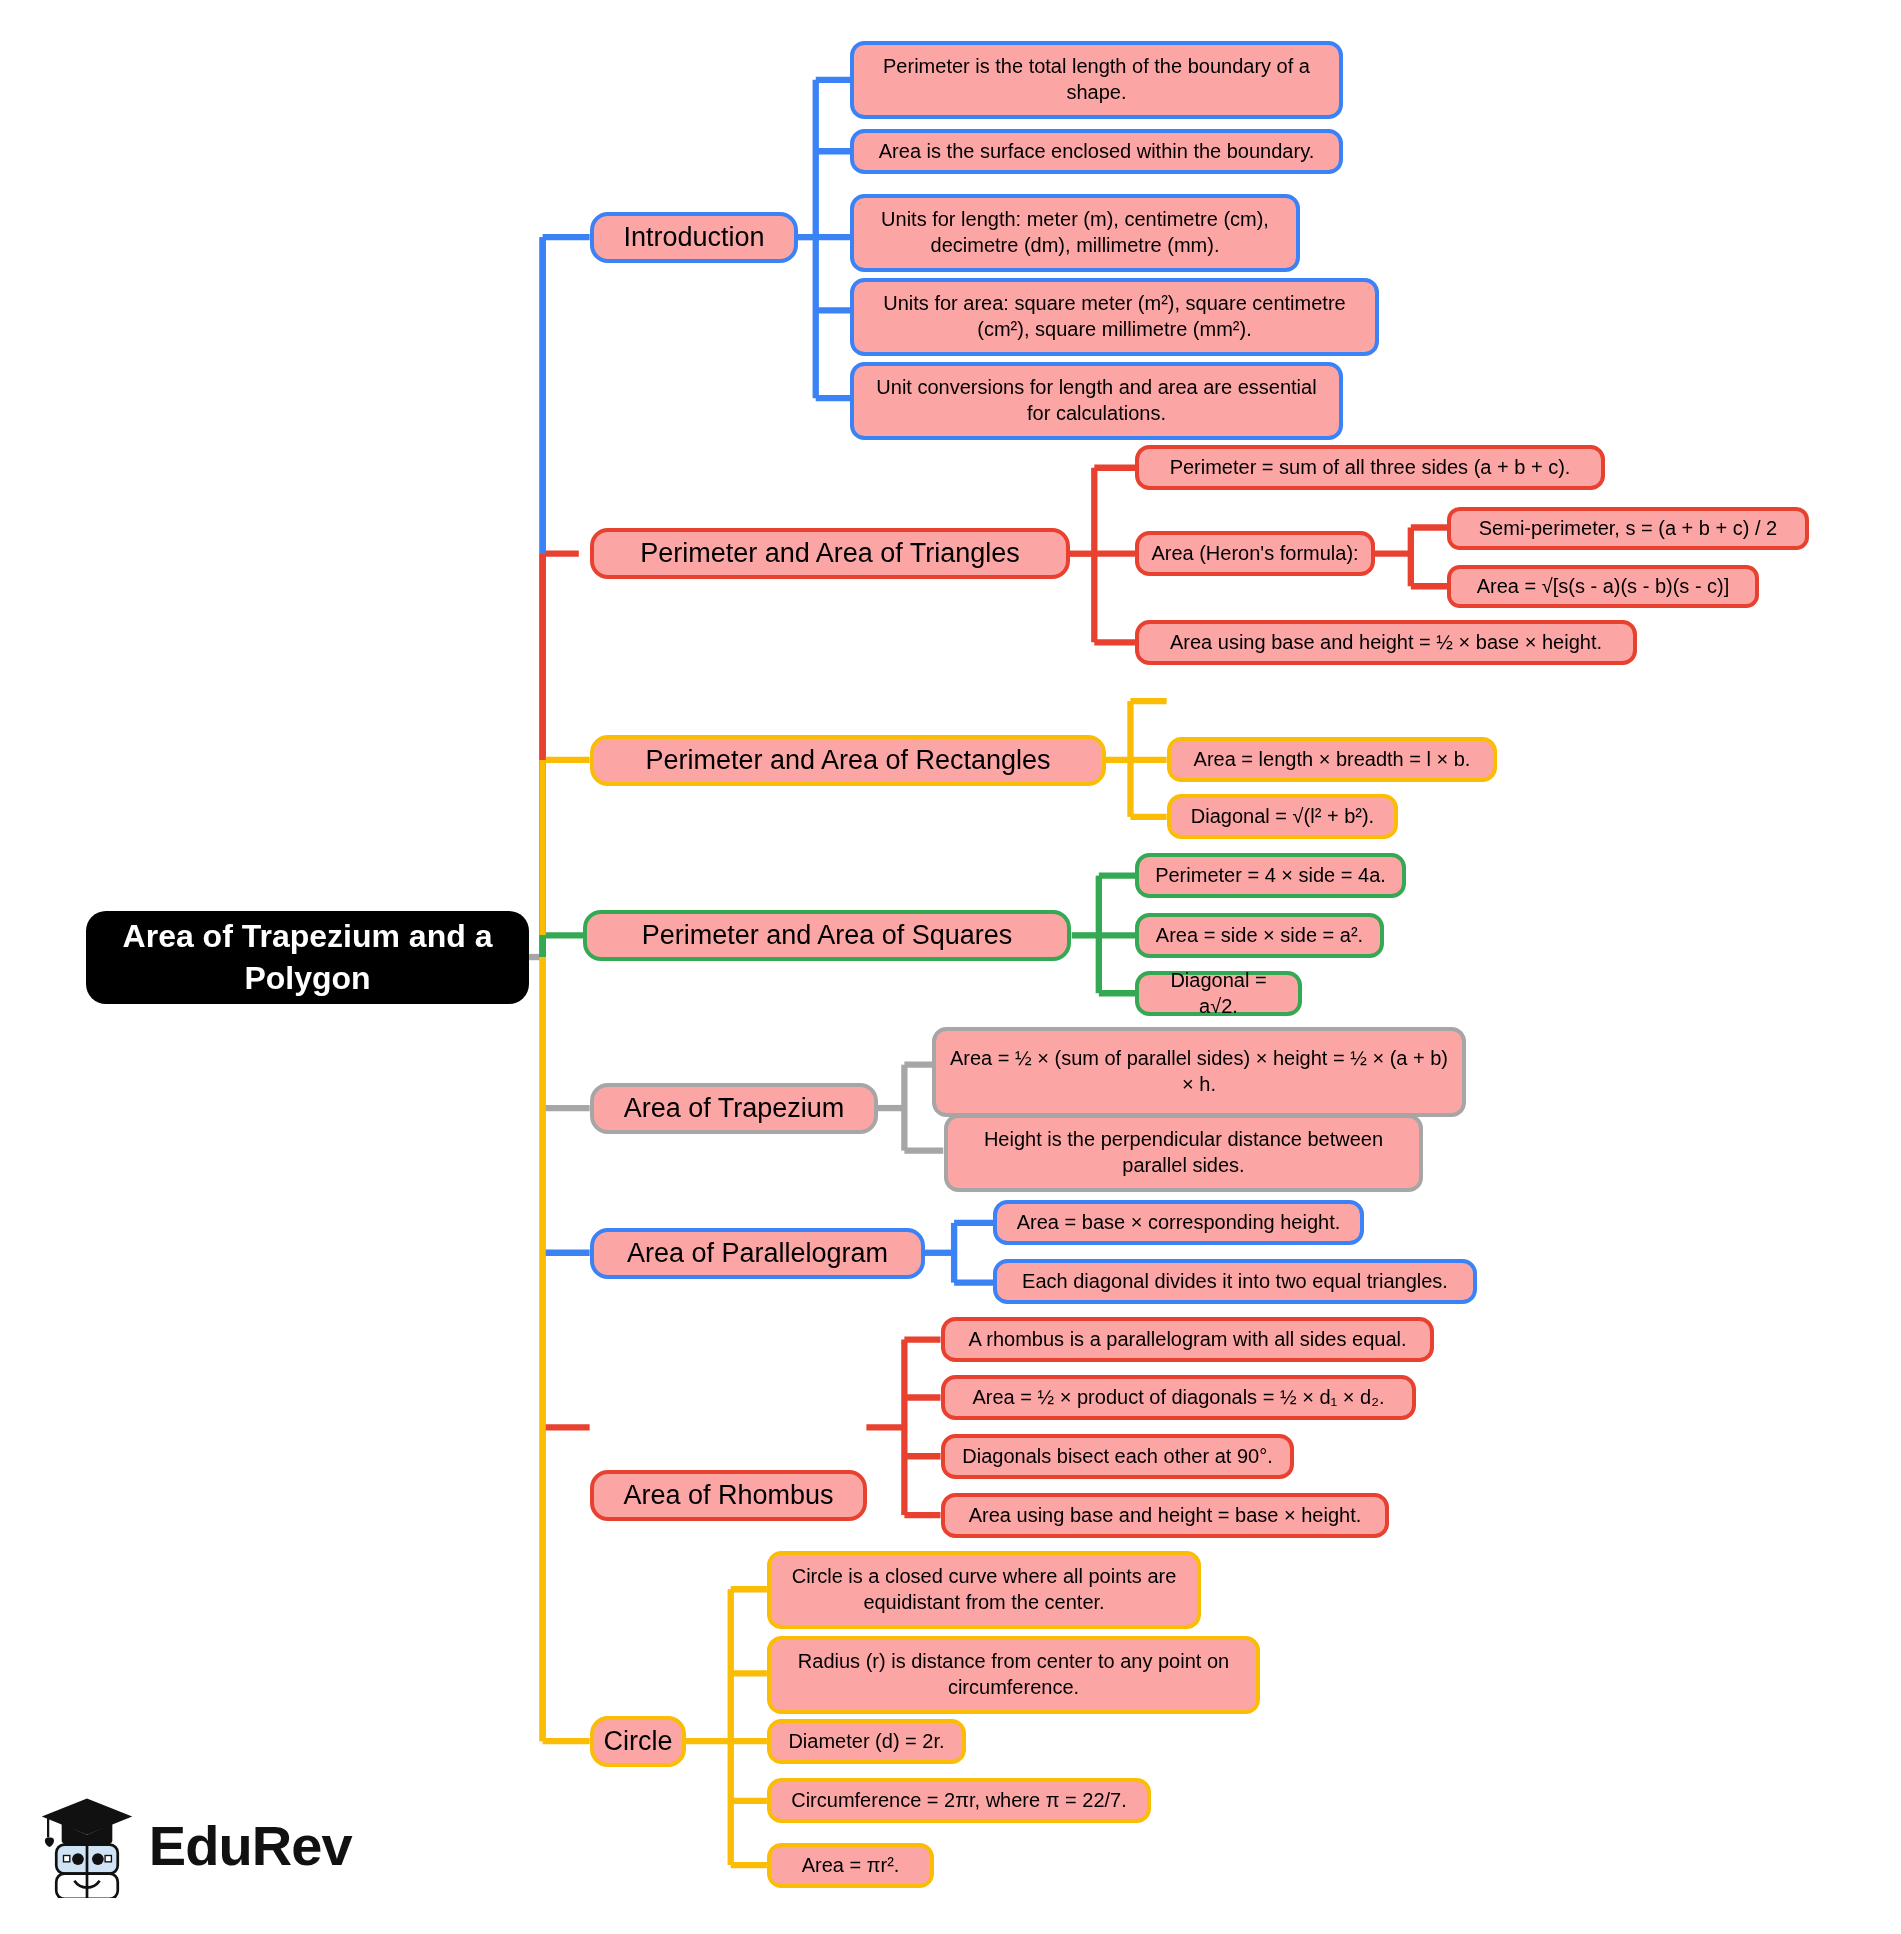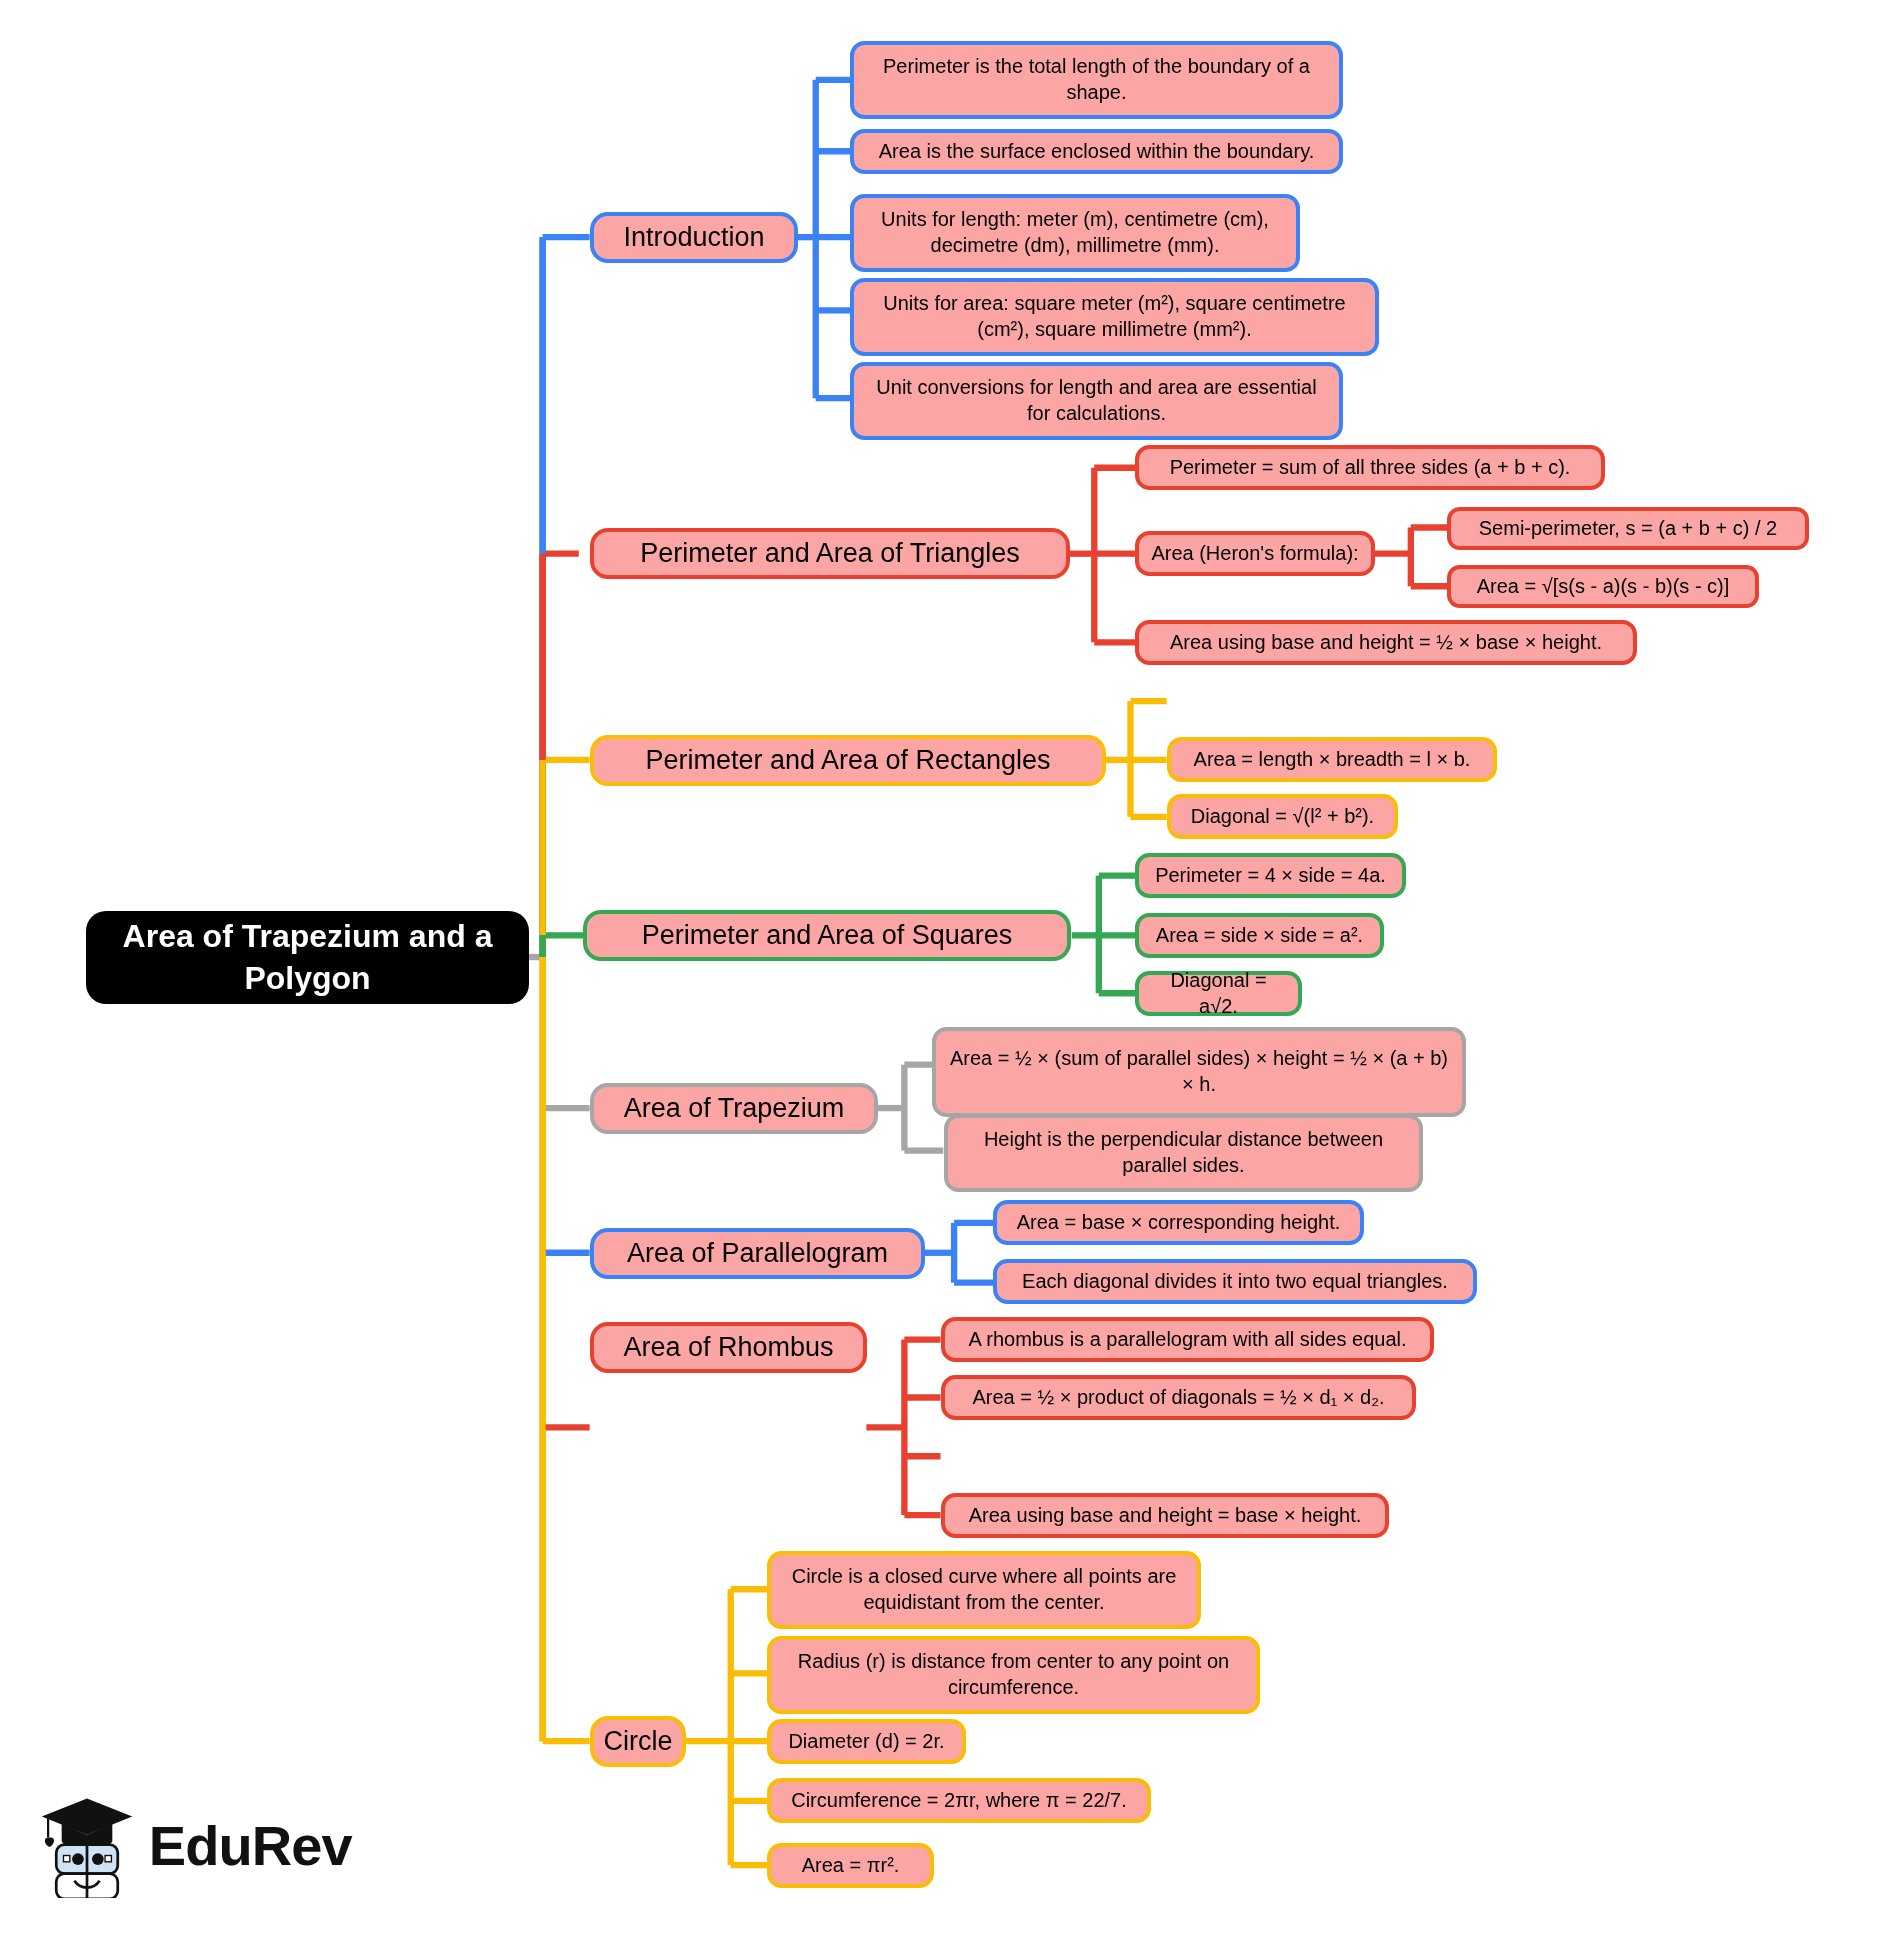--- a/index.html
+++ b/index.html
@@ -211,24 +211,25 @@
   <div class="node topic c-gray" style="left:590px; top:1083px; width:288px; height:51px;">Area of Trapezium</div>
 
   <div class="node leaf c-gray" style="left:932px; top:1027px; width:534px; height:90px;">Area = ½ × (sum of parallel sides) × height = ½ × (a + b) × h.</div>
   <div class="node leaf c-gray" style="left:944px; top:1114px; width:479px; height:78px;">Height is the perpendicular distance between parallel sides.</div>
 
   <div class="node topic c-blue" style="left:590px; top:1228px; width:335px; height:51px;">Area of Parallelogram</div>
 
   <div class="node leaf c-blue" style="left:993px; top:1200px; width:371px; height:45px;">Area = base × corresponding height.</div>
   <div class="node leaf c-blue" style="left:993px; top:1259px; width:484px; height:45px;">Each diagonal divides it into two equal triangles.</div>
 
-  <div class="node topic c-red" style="left:590px; top:1322px; width:277px; height:51px;">Area of Rhombus</div>
+  <div class="node topic c-red" style="left:590px; top:1470px; width:277px; height:51px;">Area of Rhombus</div>
 
   <div class="node leaf c-red" style="left:941px; top:1317px; width:493px; height:45px;">A rhombus is a parallelogram with all sides equal.</div>
   <div class="node leaf c-red" style="left:941px; top:1375px; width:475px; height:45px;">Area = ½ × product of diagonals = ½ × d₁ × d₂.</div>
+  <div class="node leaf c-red" style="left:941px; top:1434px; width:353px; height:45px;">Diagonals bisect each other at 90°.</div>
   <div class="node leaf c-red" style="left:941px; top:1493px; width:448px; height:45px;">Area using base and height = base × height.</div>
 
   <div class="node topic c-amber" style="left:590px; top:1716px; width:96px; height:51px;">Circle</div>
 
   <div class="node leaf c-amber" style="left:767px; top:1551px; width:434px; height:78px;">Circle is a closed curve where all points are equidistant from the center.</div>
   <div class="node leaf c-amber" style="left:767px; top:1636px; width:493px; height:78px;">Radius (r) is distance from center to any point on circumference.</div>
   <div class="node leaf c-amber" style="left:767px; top:1719px; width:199px; height:45px;">Diameter (d) = 2r.</div>
   <div class="node leaf c-amber" style="left:767px; top:1778px; width:384px; height:45px;">Circumference = 2πr, where π = 22/7.</div>
   <div class="node leaf c-amber" style="left:767px; top:1843px; width:167px; height:45px;">Area = πr².</div>
 

